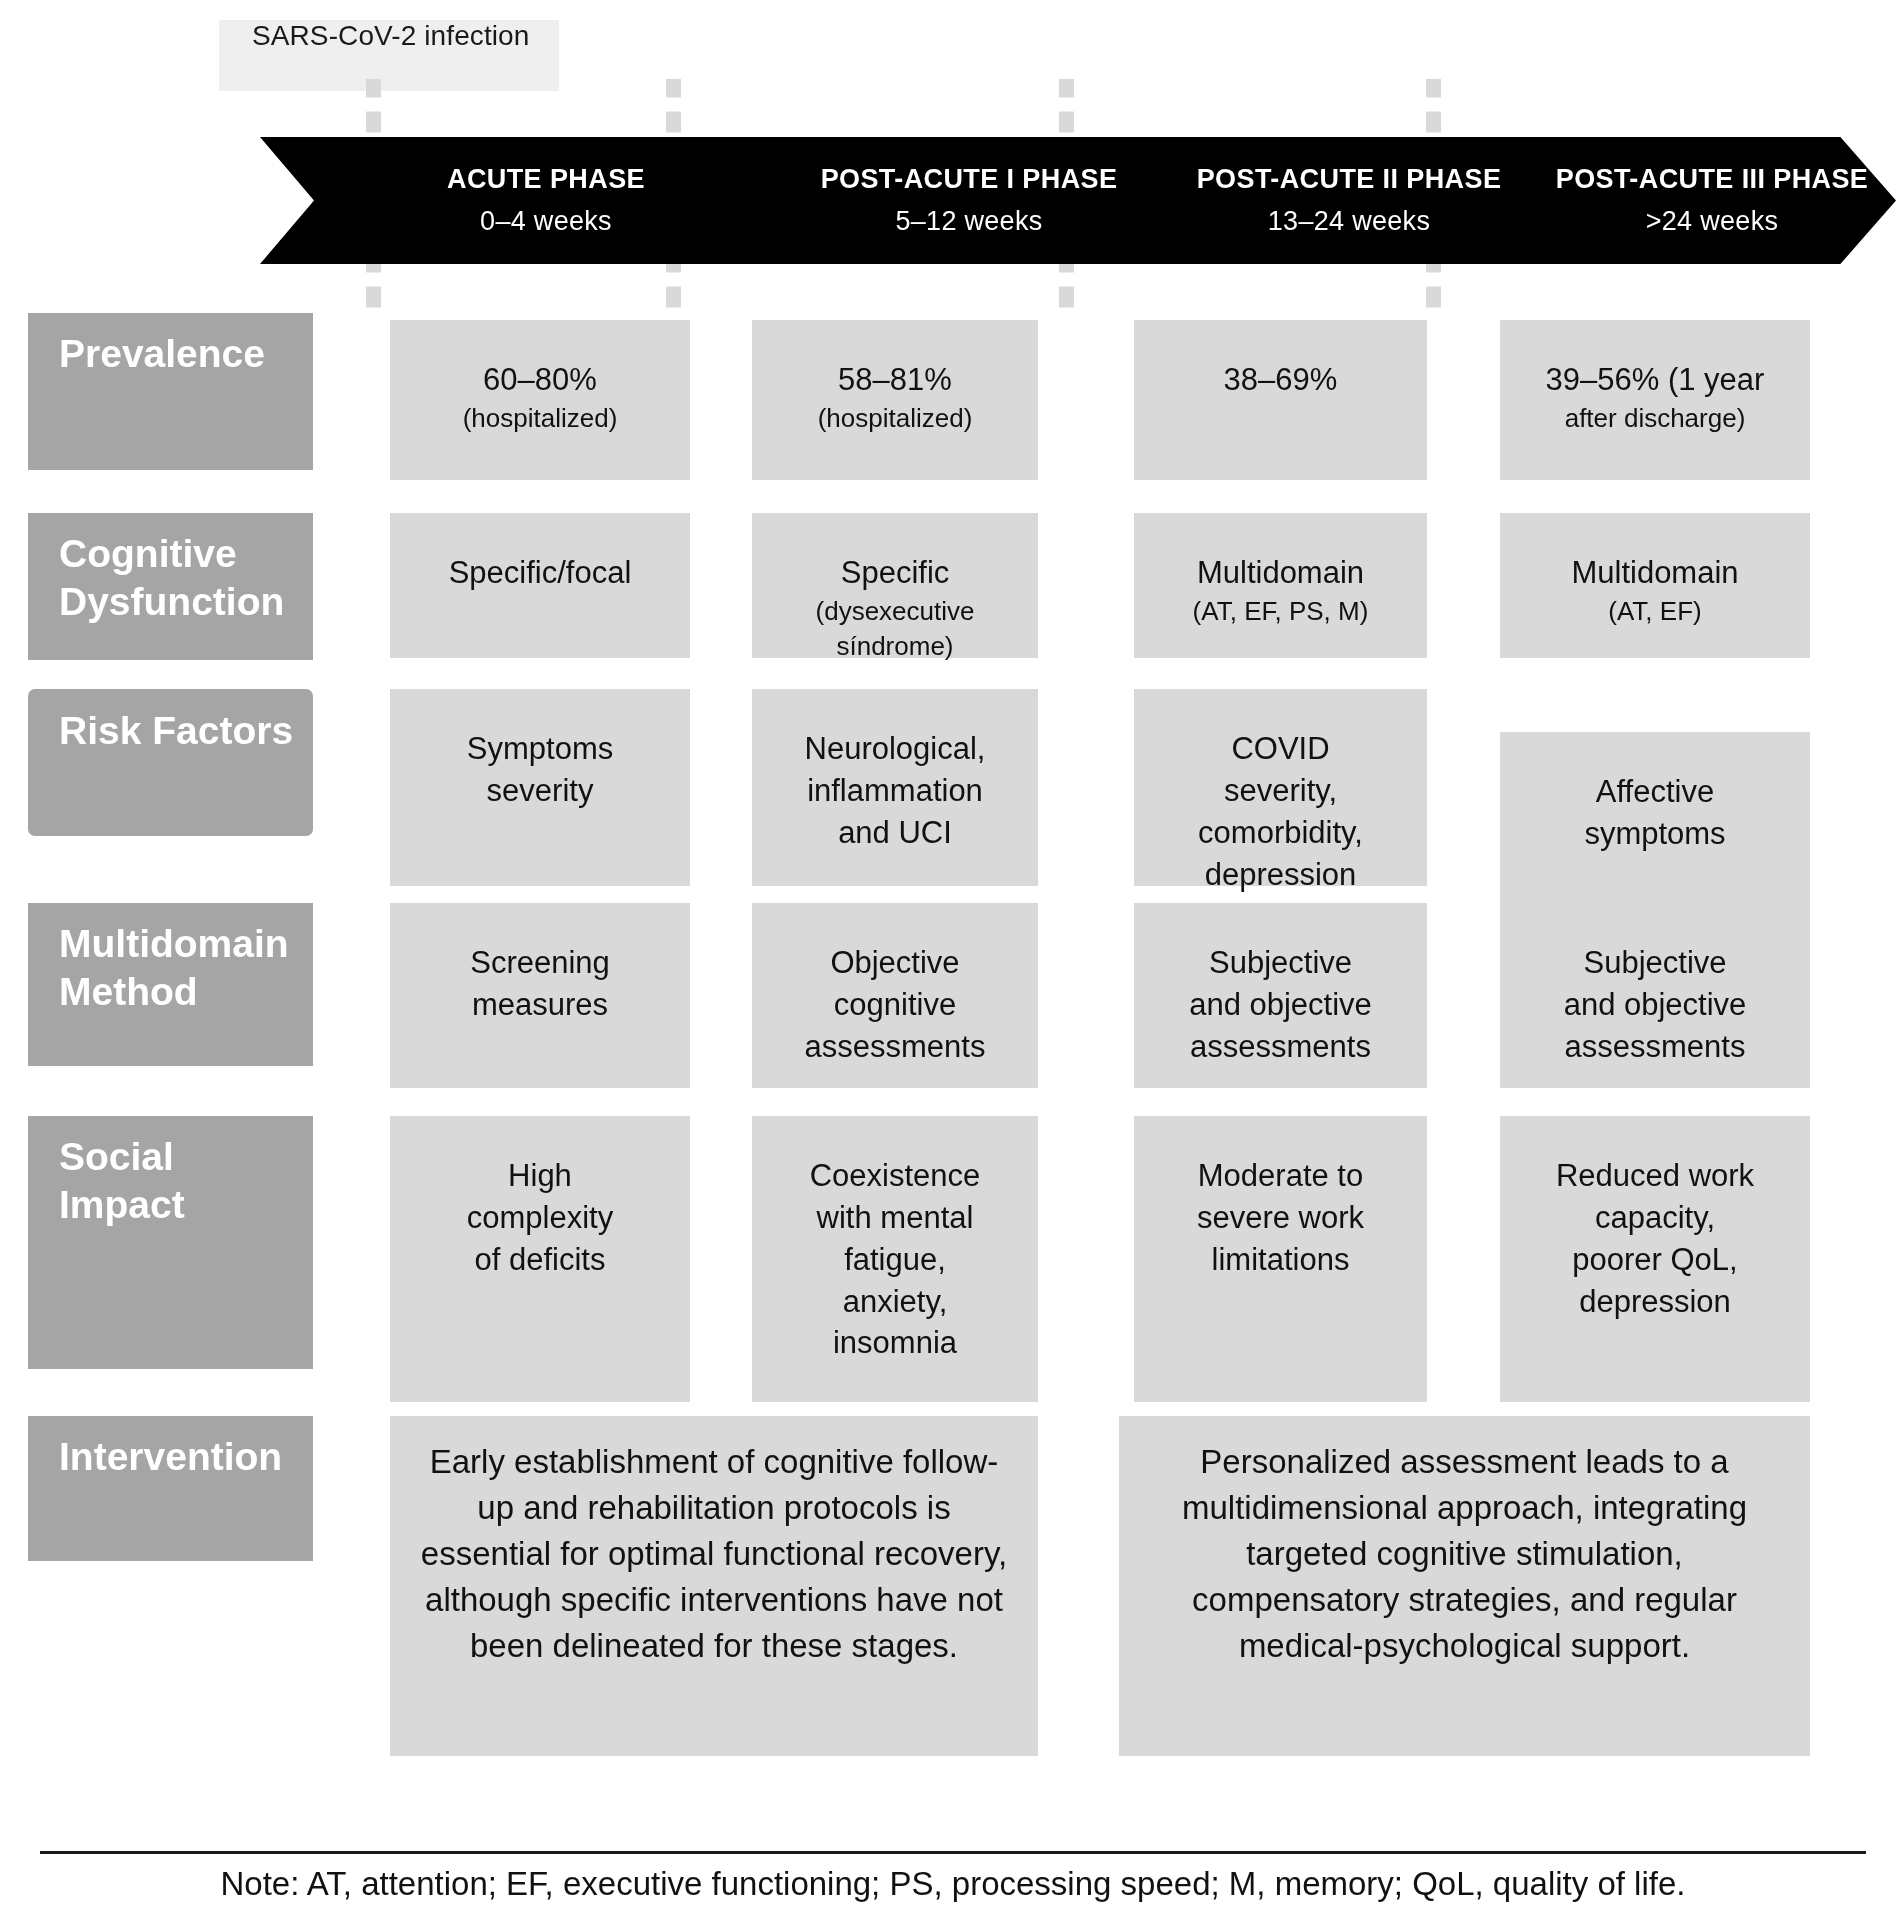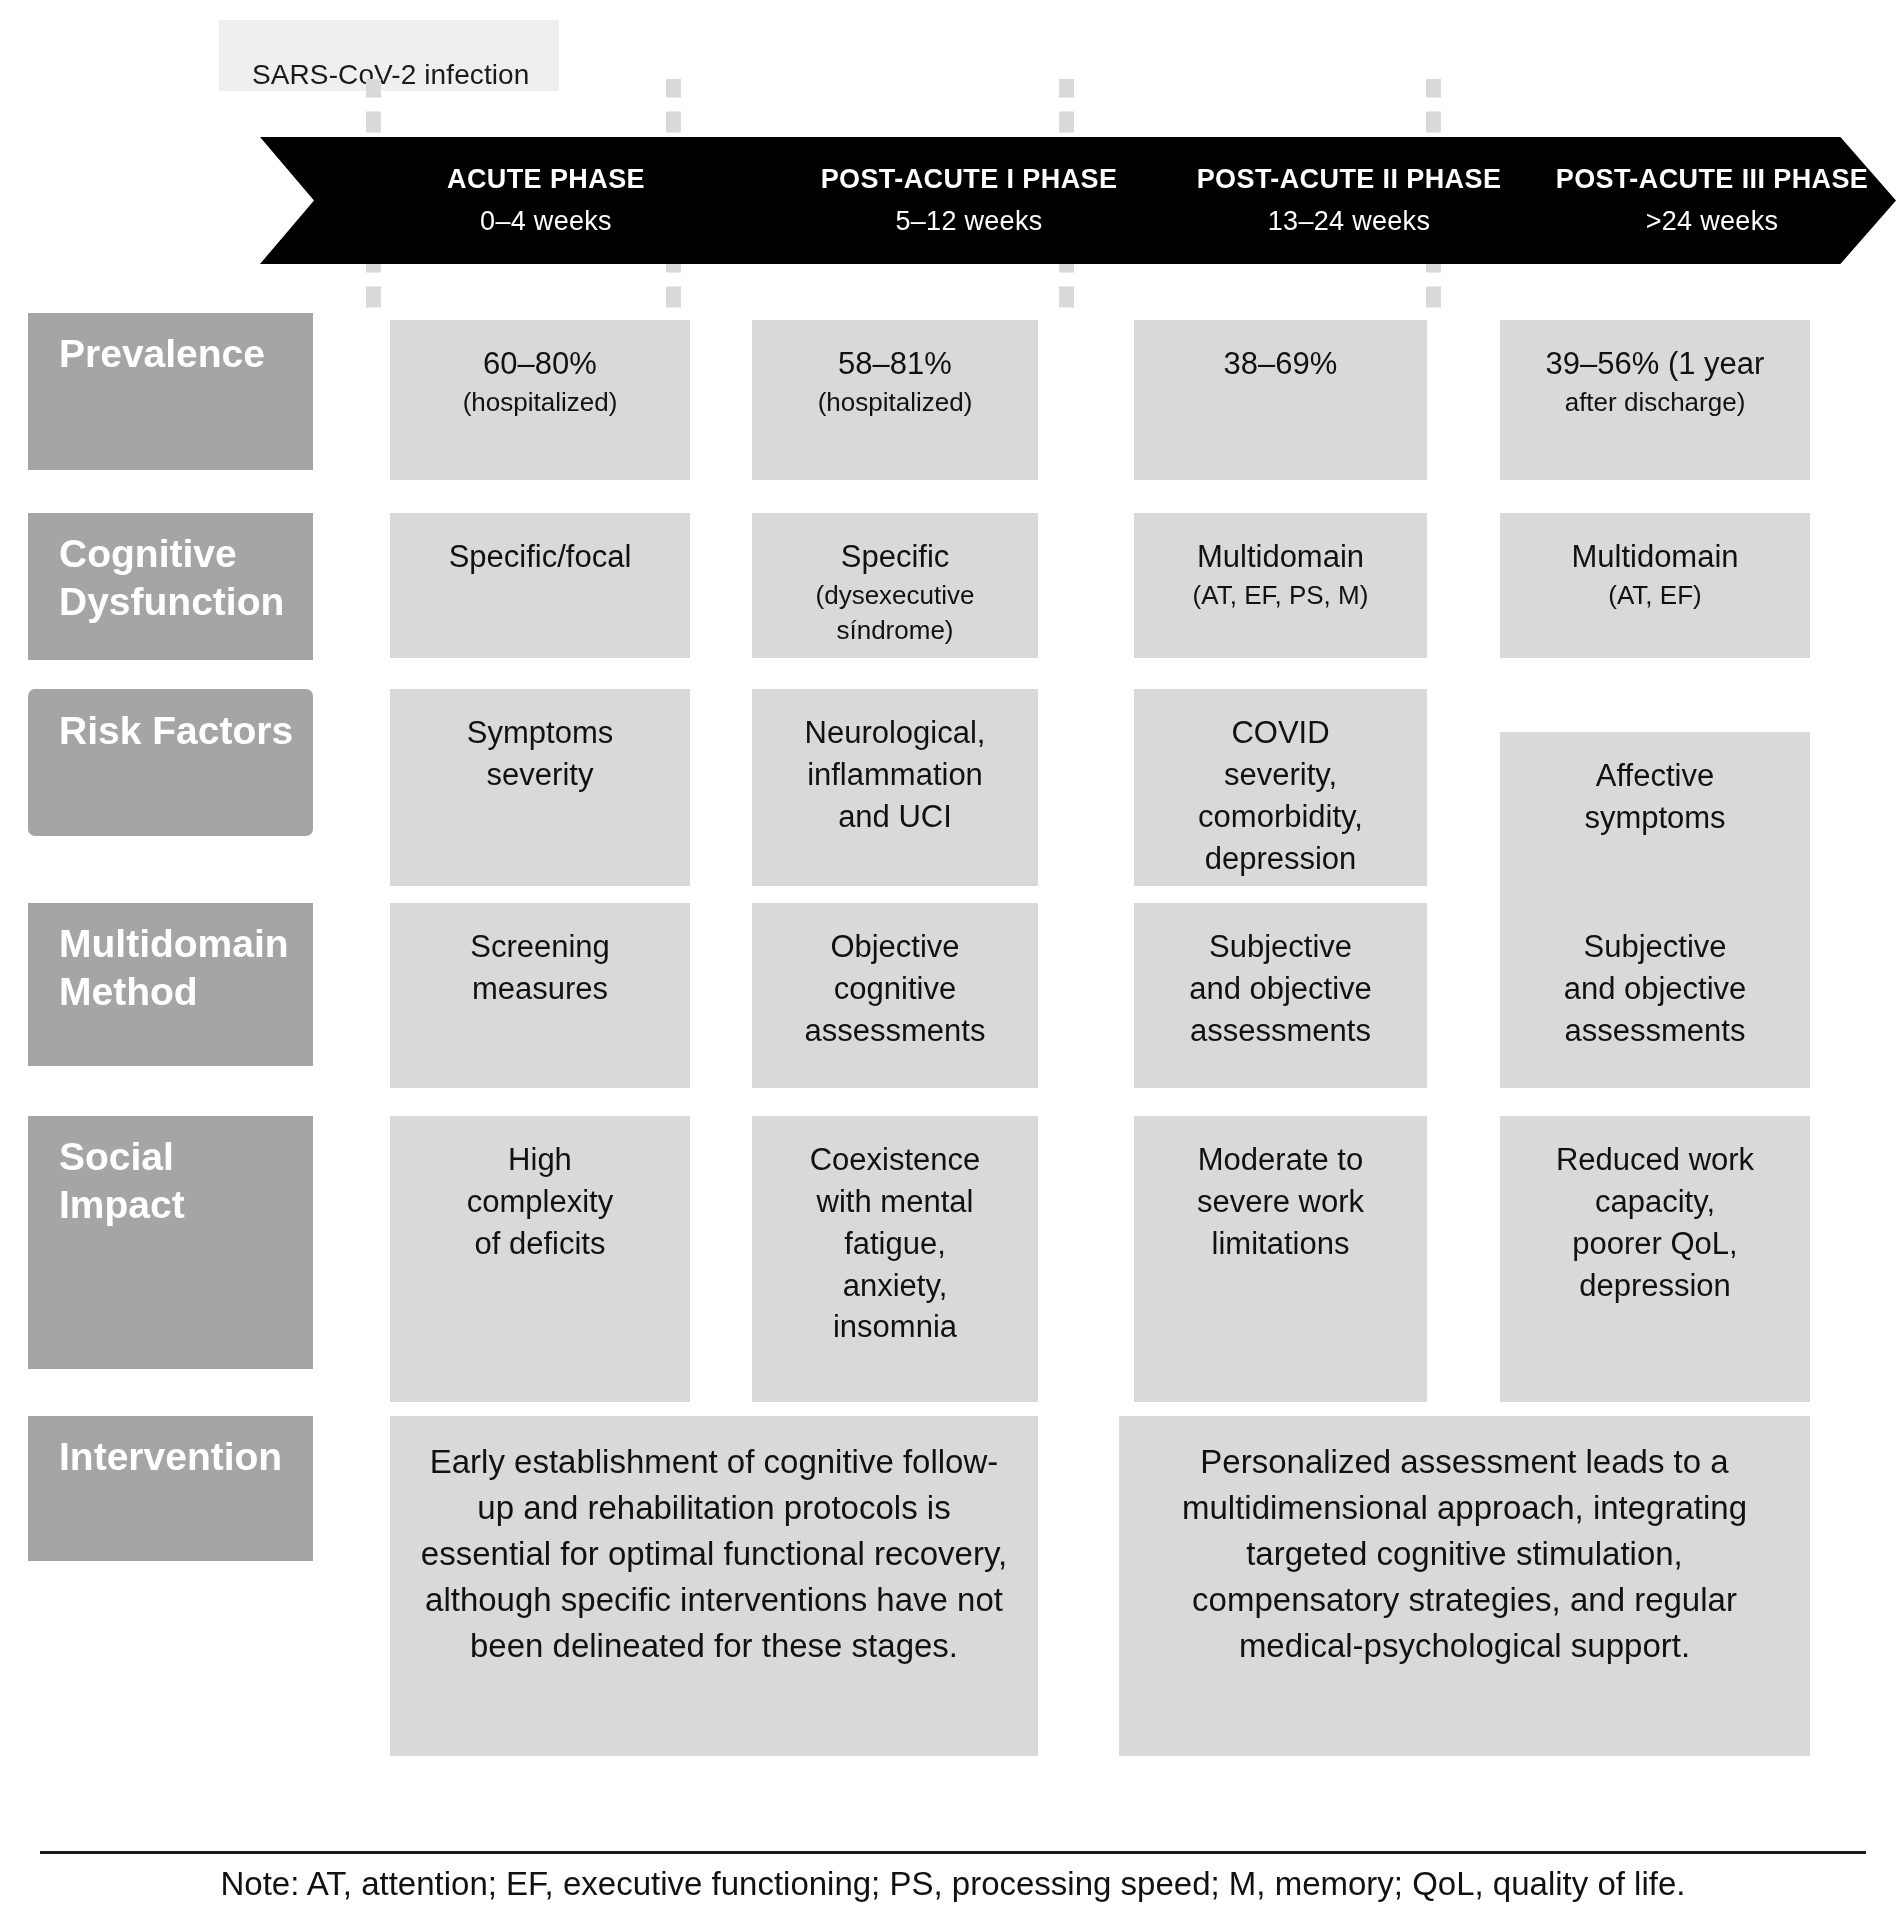--- a/index.html
+++ b/index.html
@@ -6,21 +6,21 @@
   body{
     width:1905px;height:1926px;position:relative;
     font-family:"Liberation Sans", sans-serif;
     -webkit-font-smoothing:antialiased;
   }
 
   
   #sars-label{
     position:absolute;left:219px;top:20px;width:340px;height:71px;
     background:#efefef;
-    display:flex;align-items:flex-end;padding-left:33px;box-sizing:border-box;
+    display:flex;align-items:flex-start;padding-left:33px;box-sizing:border-box;
     font-size:28px;color:#1a1a1a;letter-spacing:0.1px;
   }
 
   
   .divider{
     position:absolute;top:79px;width:14.7px;height:240px;
     background-image:linear-gradient(to bottom,#d9d9d9 60%, rgba(0,0,0,0) 0%);
     background-position:left;
     background-size:14.7px 35px;
     background-repeat:repeat-y;
@@ -56,21 +56,21 @@
     position:absolute;left:28px;
     background:#a5a5a5;color:#ffffff;
     font-size:39px;font-weight:700;line-height:1.22;
     padding:17.3px 0 0 31px;box-sizing:border-box;
     width:285px;
   }
   .cell{
     position:absolute;background:#d9d9d9;color:#111111;
     font-size:31px;line-height:1.35;text-align:center;
     box-sizing:border-box;
-    padding-top:23px;
+    padding-top:39px;
   }
   .cell .sub{font-size:26px;display:block;}
   .cell.para{font-size:33px;line-height:1.40;padding:22.7px 22.7px 0 22.7px;}
 
   
   #footer-rule{position:absolute;left:40px;top:1851px;width:1826px;height:3.3px;background:#1a1a1a;}
   #footer-note{
     position:absolute;left:40px;top:1865px;width:1826px;
     font-size:33px;color:#111111;text-align:center;
   }

